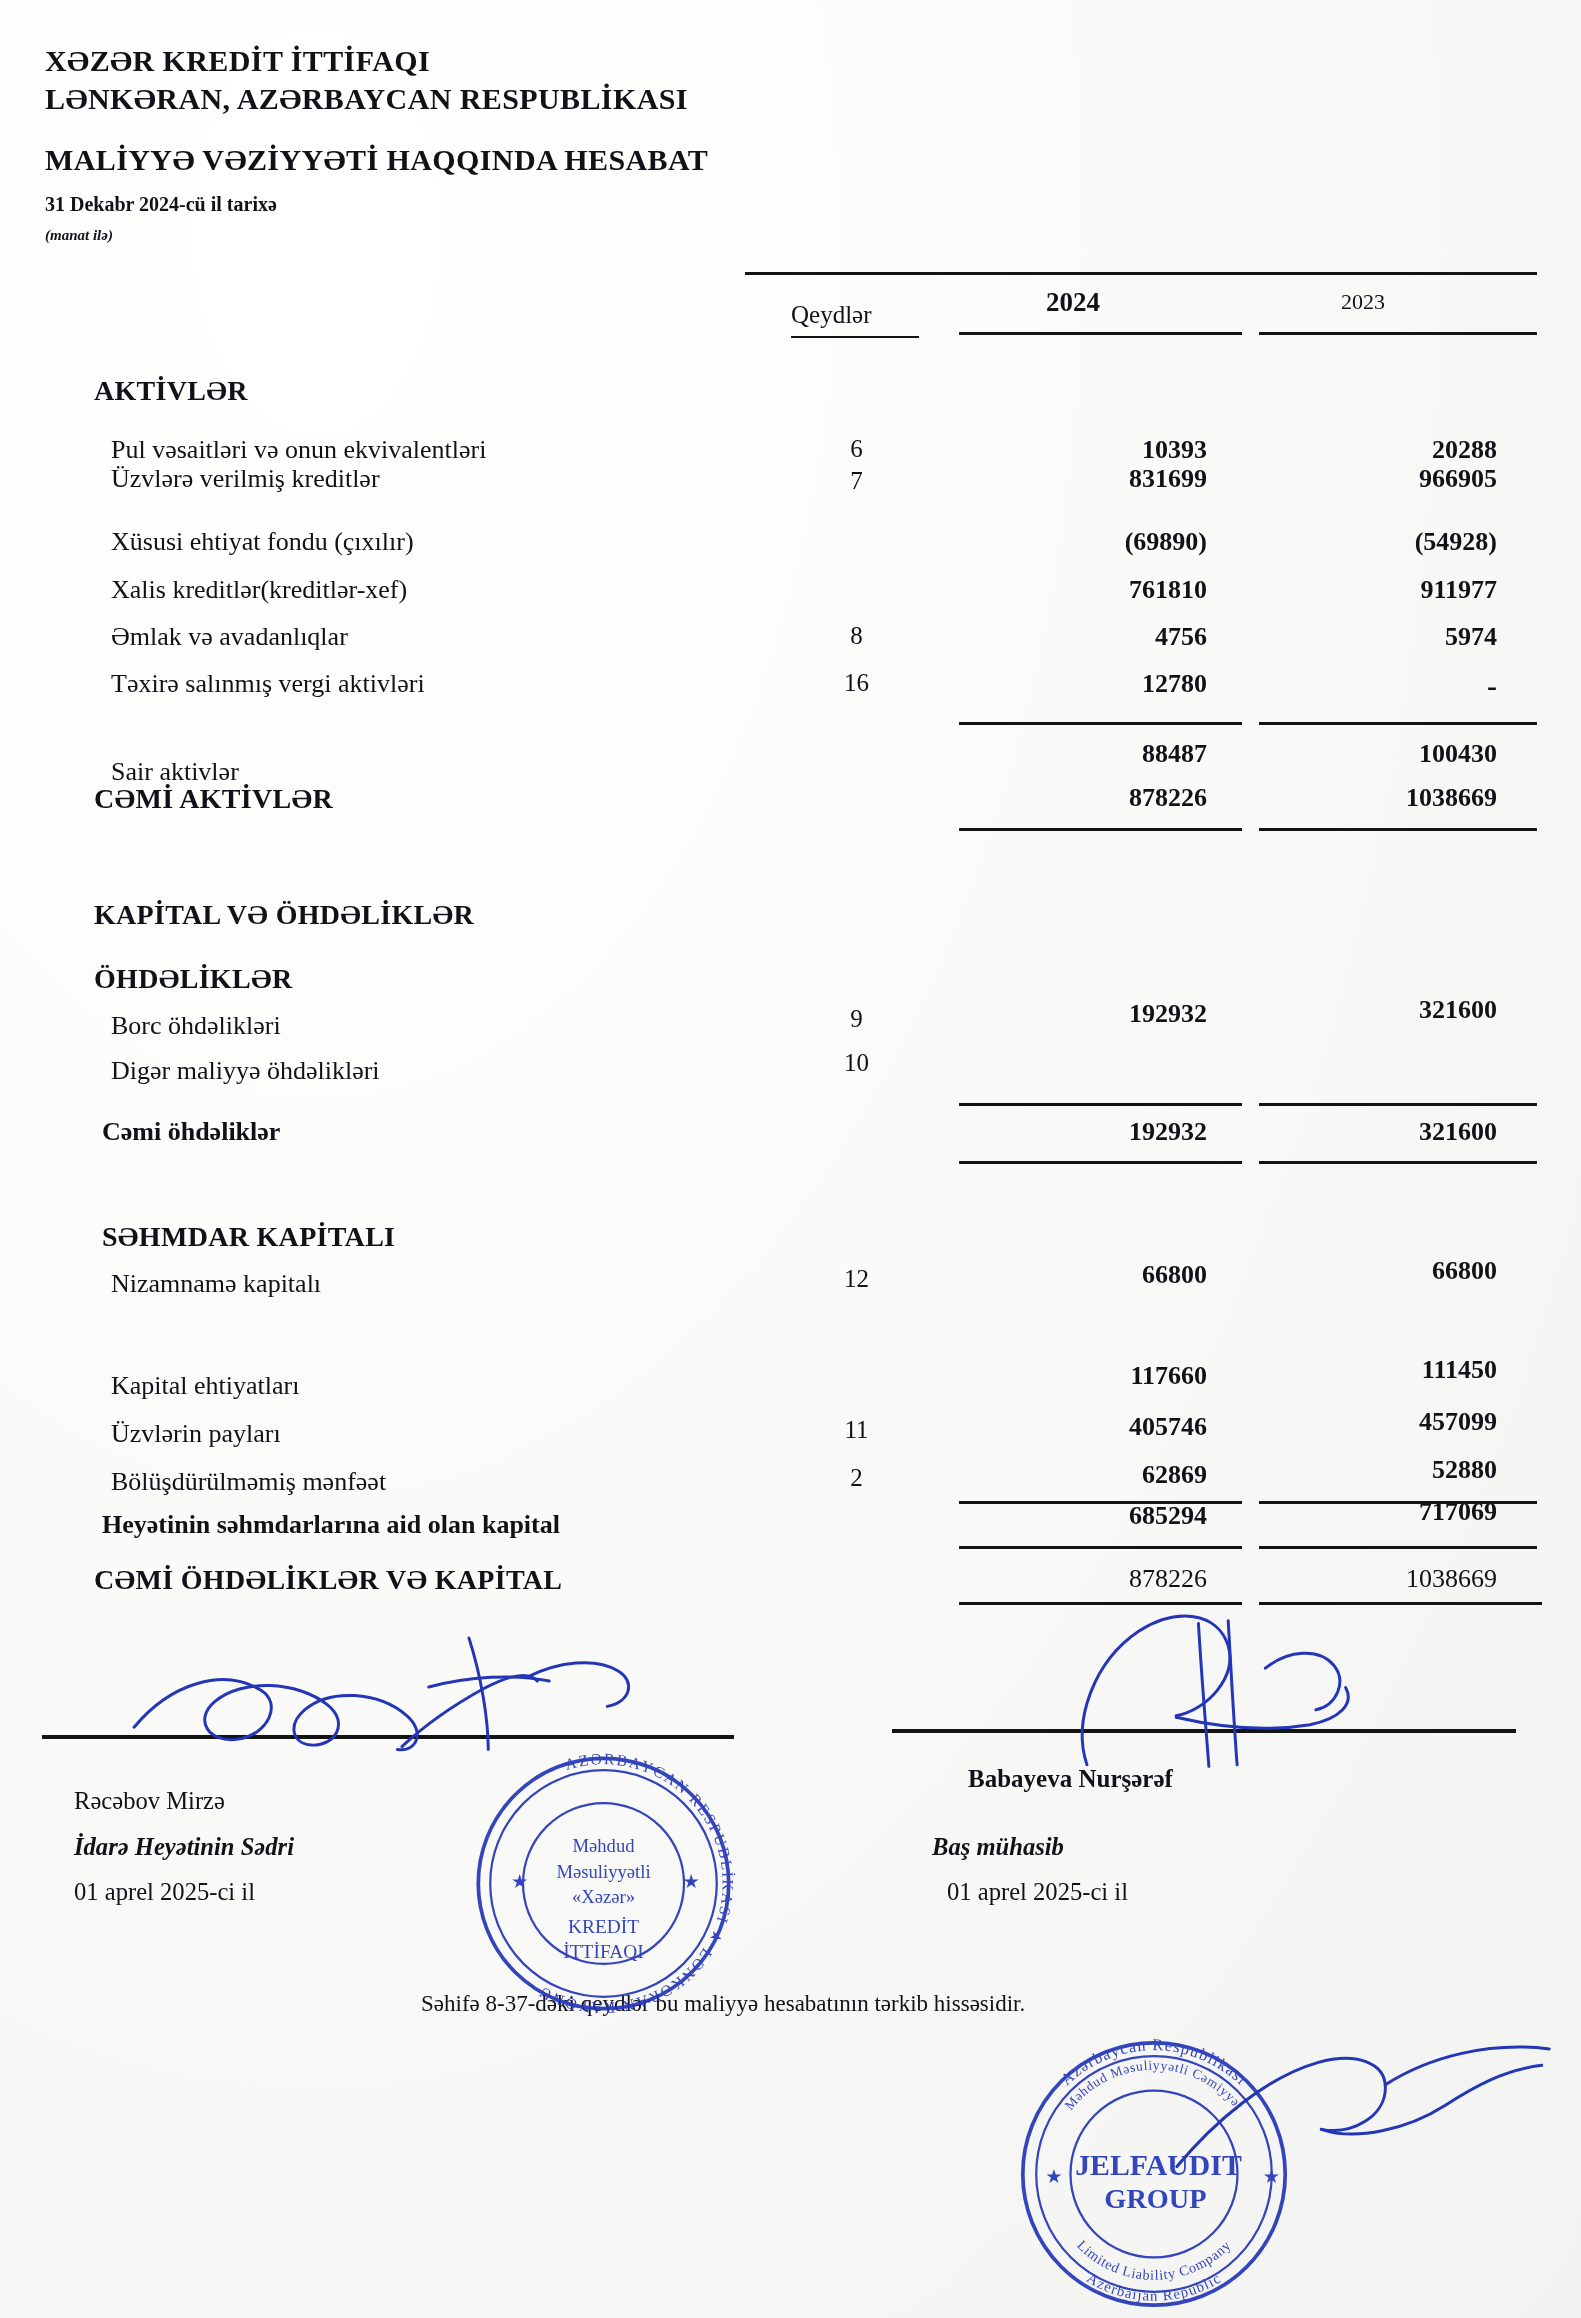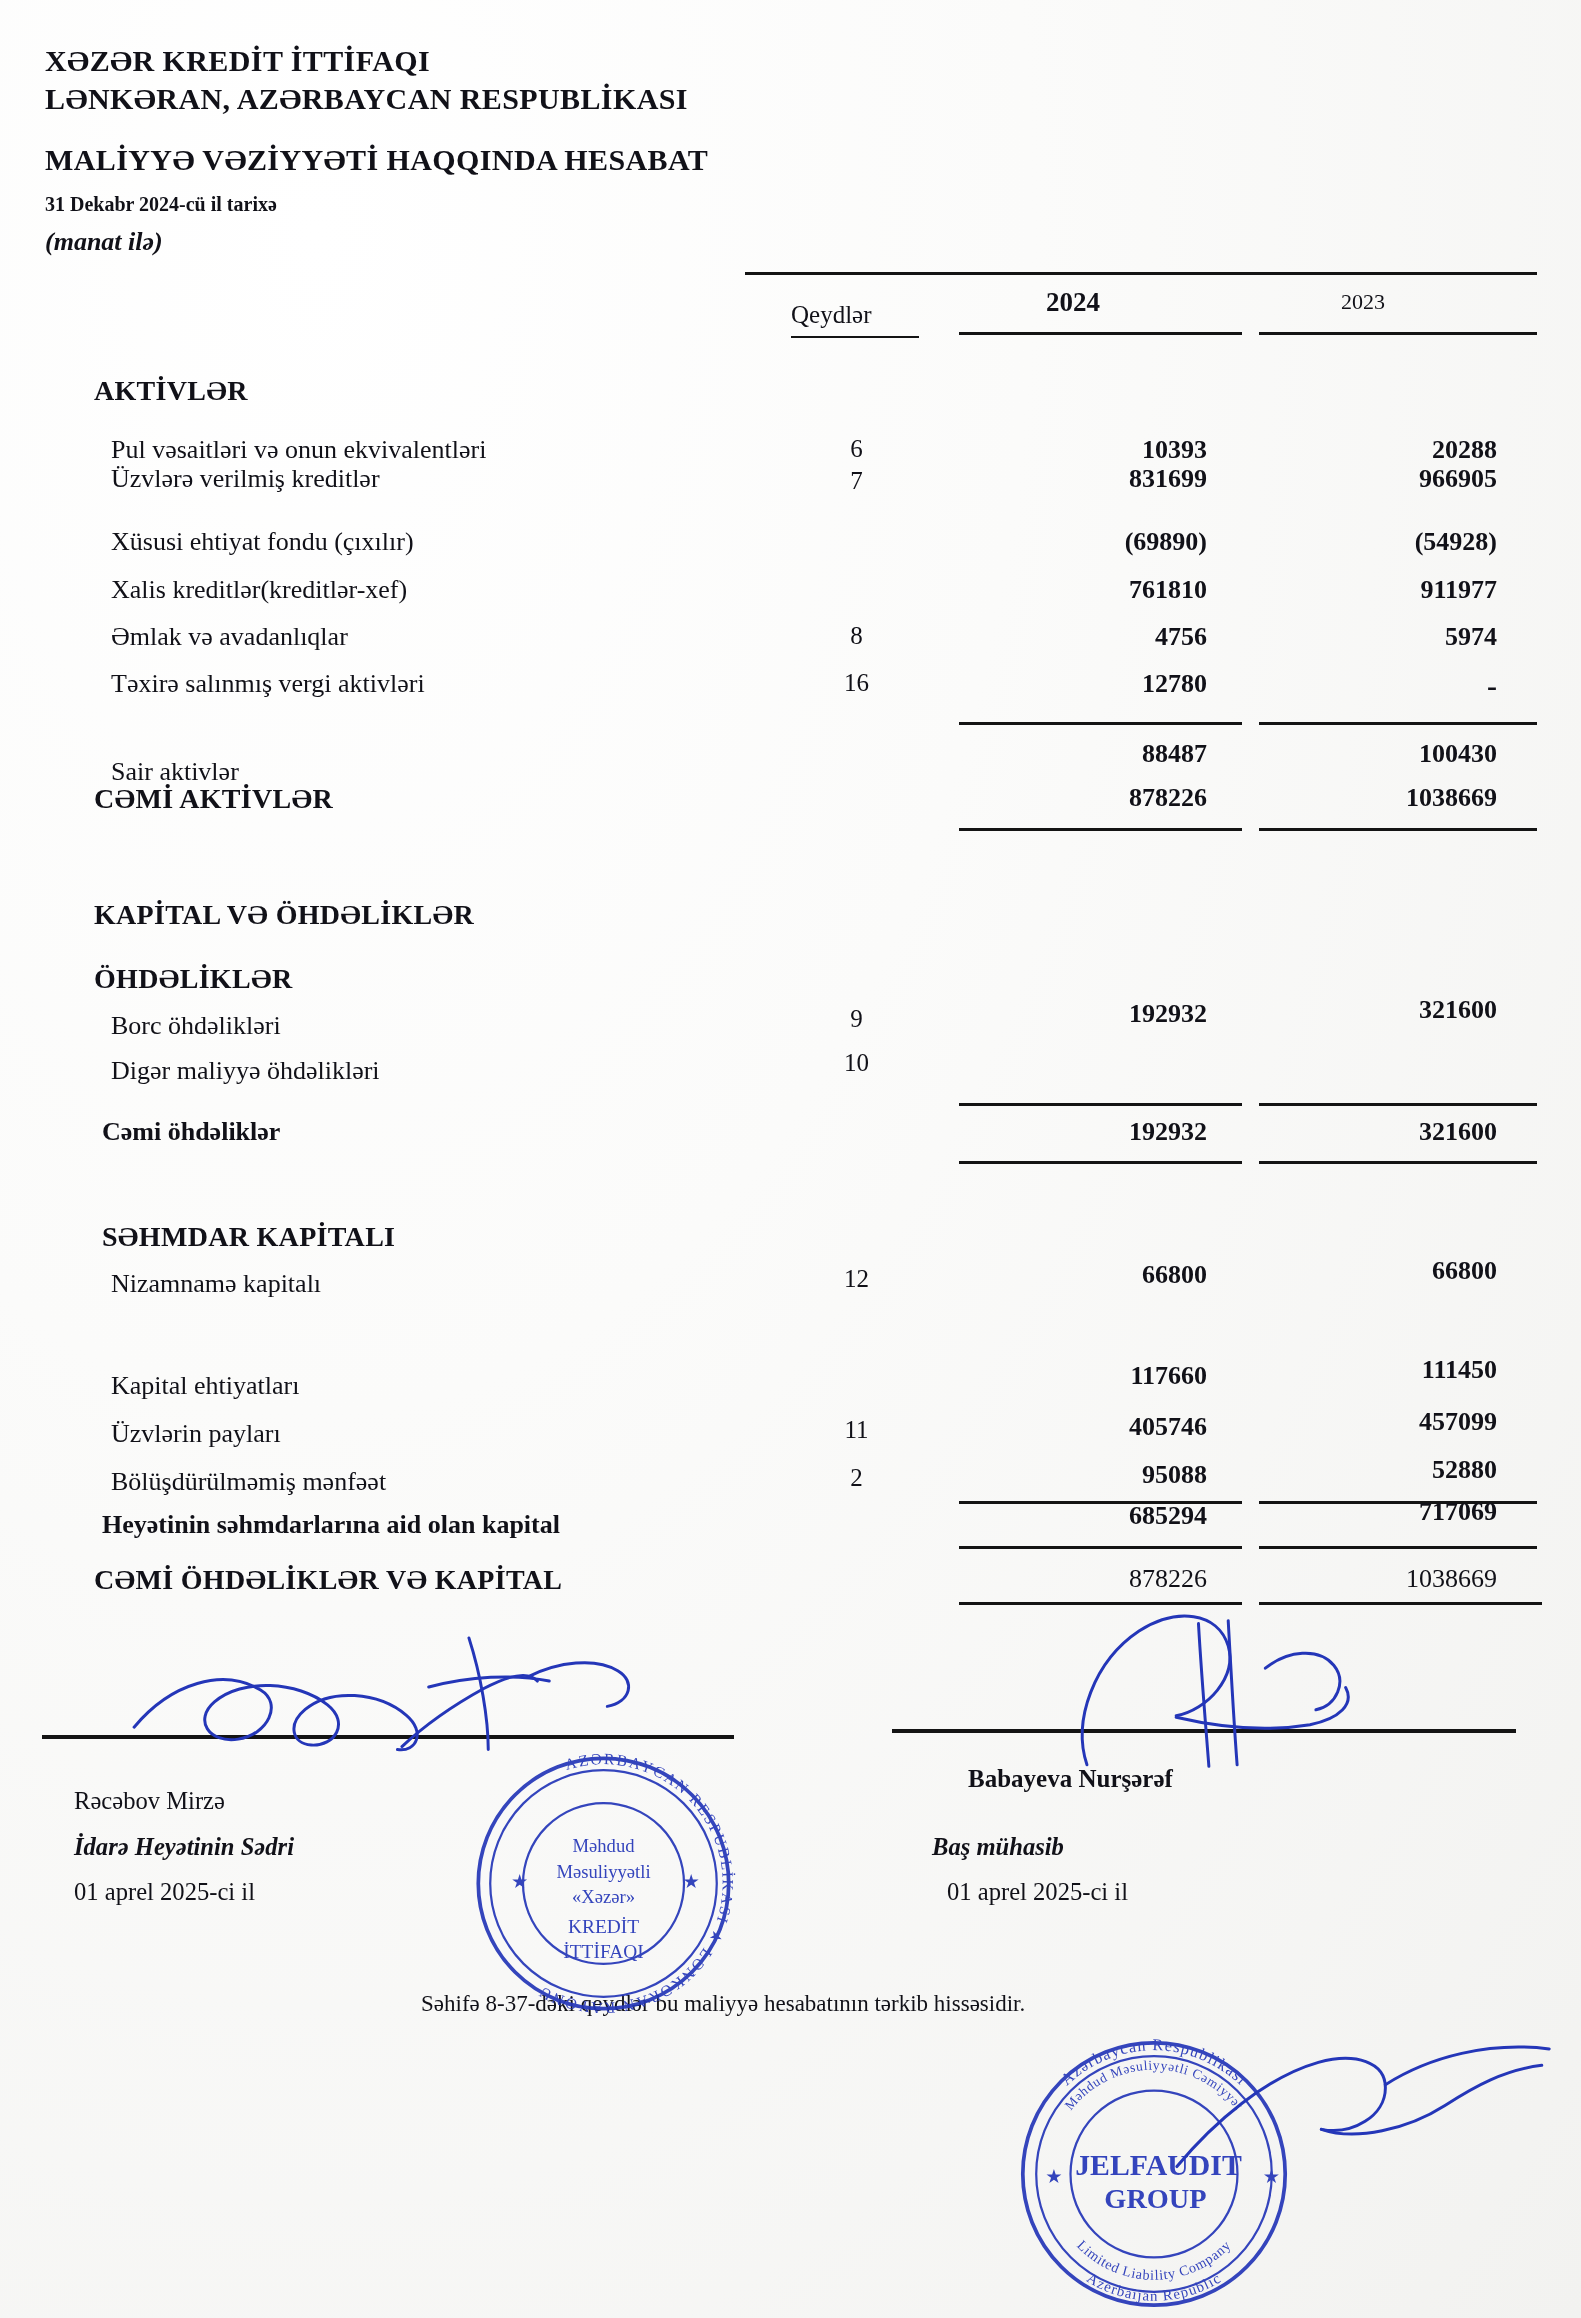--- a/index.html
+++ b/index.html
@@ -45,21 +45,21 @@
     white-space: nowrap;
   }
   .report-date {
     font-weight: bold;
     font-size: 20px;
     margin-top: 16.4px;
   }
   .currency {
     font-style: italic;
     font-weight: bold;
-    font-size: 26px;
+    font-size: 15px;
     margin-top: 10.4px;
   }
 
   
   .sheet {
     position: absolute;
     left: 45px;
     top: 262px;
     width: 1492px;
     height: 1385px;
@@ -311,21 +311,21 @@
     <div class="row" style="top:1157px;">
       <div class="label" style="left:66px;">Üzvlərin payları</div>
       <div class="note" style="top:-3px;">11</div>
       <div class="v2024" style="top:-7.4px;">405746</div>
       <div class="v2023" style="top:-12px;">457099</div>
     </div>
 
     <div class="row" style="top:1205px;">
       <div class="label" style="left:66px;">Bölüşdürülməmiş mənfəət</div>
       <div class="note" style="top:-3px;">2</div>
-      <div class="v2024" style="top:-7.4px;">95088</div>
+      <div class="v2024" style="top:-7.4px;">62869</div>
       <div class="v2023" style="top:-12px;">52880</div>
     </div>
 
     <div class="rule" style="left:914px; top:1239px; width:283px; height:3px;"></div>
     <div class="rule" style="left:1214px; top:1239px; width:278px; height:3px;"></div>
 
     <div class="row" style="top:1248px;">
       <div class="label bold" style="left:57px;">Heyətinin səhmdarlarına aid olan kapital</div>
       <div class="note"></div>
       <div class="v2024" style="top:-9px;">685294</div>

